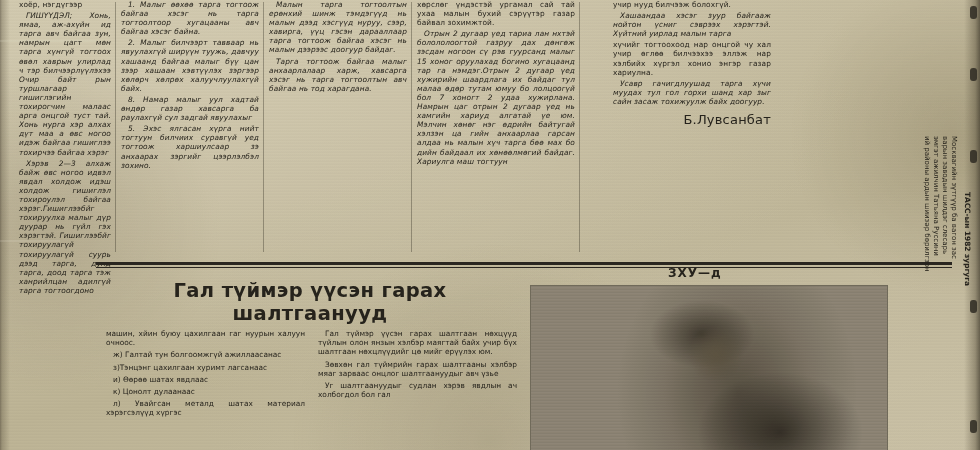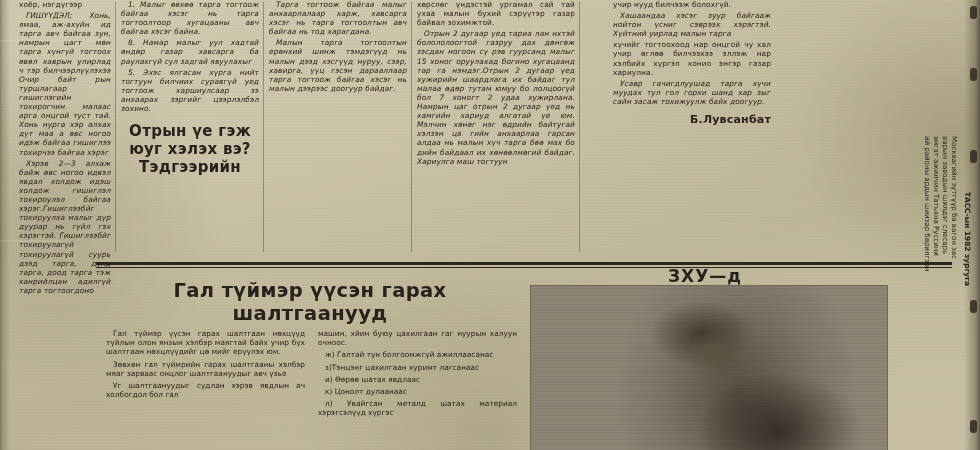--- a/index.html
+++ b/index.html
@@ -85,22 +85,22 @@
   .headline-mid {
     font-size: 15px;
     line-height: 18px;
     font-weight: bold;
     text-align: center;
     margin: 9px 0 2px 0;
     letter-spacing: 0.3px;
   }
   .signature {
     text-align: right;
-    font-size: 11px;
-    font-weight: bold;
+    font-size: 13px;
+    font-weight: normal;
     margin-top: 9px;
     letter-spacing: 0.2px;
   }
 
   
   .rule-thick {
     position: absolute;
     left: 96px;
     right: 28px;
     top: 262px;
@@ -181,21 +181,21 @@
       radial-gradient(circle 40px at 52% 40%, rgba(225,218,200,0.85) 0%, rgba(225,218,200,0.0) 70%),
       radial-gradient(ellipse 70px 45px at 48% 28%, rgba(60,54,42,0.55) 0%, rgba(60,54,42,0) 75%),
       radial-gradient(ellipse 110px 80px at 70% 85%, rgba(40,36,28,0.6) 0%, rgba(40,36,28,0) 75%),
       repeating-linear-gradient(0deg, rgba(0,0,0,0.05) 0px, rgba(0,0,0,0.05) 1px, rgba(255,255,255,0.03) 2px, rgba(255,255,255,0.03) 3px);
     mix-blend-mode: multiply;
   }
   .photo-label {
     position: absolute;
     left: 668px;
     top: 266px;
-    font-size: 17px;
+    font-size: 12px;
     font-weight: bold;
     letter-spacing: 1px;
     text-align: right;
   }
   .vertical-caption {
     position: absolute;
     right: 22px;
     top: 286px;
     width: 150px;
     font-size: 7px;
@@ -254,29 +254,29 @@
 
     <div class="col c1">
       <p>хоёр, нэгдүгээр</p>
       <p class="indent">ГИШҮҮДЭЛ; Хонь, ямаа, аж-ахүйн ид тарга авч байгаа зун, намрын цагт мөн тарга хүнгүй тогтоох өвөл хаврын улирлад ч тэр билчээрлүүлэхээ Очир байт рын туршлагаар гишиглэгийн тохирогчин малаас арга онцгой туст тай. Хонь нурга хэр алхах дүт маа а өвс ногоо идэж байгаа гишиглээ тохирчээ байгаа хэрэг</p>
       <p class="indent">Хэрэв 2—3 алхаж байж өвс ногоо идвэл явдал холдож идэш холдож гишиглэл тохироулэл байгаа хэрэг.Гишиглээбйг тохируулха малыг дүр дуурар нь гүйл гэх хэрэгтэй. Гишиглээбйг тохируулагүй тохируулагүй суурь дээд тарга, дунд тарга, доод тарга тэж ханрийлцан адилгүй тарга тогтоогдоно</p>
       <div class="col-sep" style="right:0;"></div>
     </div>
 
     <div class="col c2">
       <p class="indent">1. Малыг өөхөө тарга тогтоож байгаа хэсэг нь тарга тогтоолтоор хугацааны авч байгаа хэсэг байна.</p>
+      <p class="indent">2. Малыг билчээрт тавваар нь явуулахгүй ширүүн туужь, давчуу хашаанд байгаа малыг бүү цан зээр хашаан хэвтүүлэх зэргээр хөлөрч хөлрөх халуучлуулахгүй байх.</p>
       <p class="indent">8. Намар малыг уул хадтай өндөр газар хавсарга ба раулахгүй сул задгай явуулахыг</p>
       <p class="indent">5. Эхэс ялгасан хүрга нийт тогтуун билчиих суравгүй уед тогтоож харшиулсаар зэ анхаарах зэргийг цээрлэлбэл зохино.</p>
-      <div class="headline-mid">Отрын үе гэж юуг хэлэх вэ?Тэдгээрийн</div>
       <div class="col-sep" style="right:0;"></div>
     </div>
 
     <div class="col c3">
+      <p class="indent">Малын тарга тогтоолтын ерөнхий шинж тэмдэгүүд нь малын дээд хэсгүүд нуруу, сээр, хавирга, үүц гэсэн дарааллаар тарга тогтоож байгаа хэсэг нь малын дээрээс доогуур байдаг.</p>
       <p class="indent">Тарга тогтоож байгаа малыг анхаарлалаар харж, хавсарга хэсэг нь тарга тогтоолтын авч байгаа нь тод харагдана.</p>
-      <p class="indent">Малын тарга тогтоолтын ерөнхий шинж тэмдэгүүд нь малын дээд хэсгүүд нуруу, сээр, хавирга, үүц гэсэн дарааллаар тарга тогтоож байгаа хэсэг нь малын дээрээс доогуур байдаг.</p>
       <div class="col-sep" style="right:0;"></div>
     </div>
 
     <div class="col c5">
       <p>хөрслөг үндэстэй ургамал сай тай ухаа малын бухий сэрүүтэр газар байвал зохимжтой.</p>
       <p class="indent">Отрын 2 дугаар үед тариа лан нхтэй болололоогтой газруу дах дөнгөж зэсдан ногоон сү рэв гуурсанд малыг 15 хоног оруулахад богино хугацаанд тар га нэмдэг.Отрын 2 дугаар үед хужирийн шаардлага их байдаг тул малаа өдөр тутам юмуу бо лолцоогүй бол 7 хоногт 2 удаа хужирлана. Намрын цаг отрын 2 дугаар үед нь хамгийн хариуд алгатай үе юм. Мэлчин хөнөг нэг өдрийн байтугай хэлзэн ца гийн анхаарлаа гарсан алдаа нь малын хүч тарга бөө мах бо дийн байдаал их хөнөөлмөгий байдаг. Хариулга маш тогтуун</p>
       <div class="col-sep" style="right:0;"></div>
     </div>
 
     <div class="col c6">
@@ -290,33 +290,33 @@
   </div>
 
   <div class="rule-thick"></div>
   <div class="rule-thin"></div>
 
   <div class="bottom-section">
 
     <div class="bottom-head">Гал түймэр үүсэн гарах шалтгаанууд</div>
 
     <div class="bottom-cols">
-      <div class="bcol">
-        <p class="indent">Гал түймэр үүсэн гарах шалтгаан нөхцүүд түйлын олон янзын хэлбэр маягтай байх учир бүх шалтгаан нөхцлүүдийг цө мийг ерүүлэх юм.</p>
-        <p class="indent">Зөвхөн гал түймрийн гарах шалтгааны хэлбэр мяаг зарваас онцлог шалтгаануудыг авч үзье</p>
-        <p class="indent">Уг шалтгаануудыг судлан хэрэв явдлын ач холбогдол бол гал</p>
-      </div>
       <div class="bcol">
         <p>машин, хйин буюу цахилгаан гаг нуурын халуун очноос.</p>
         <p class="indent">ж) Галтай тун болгоомжгүй ажиллаасанас</p>
         <p class="indent">з)Тэнцэнг цахилгаан хуримт лагсанаас</p>
         <p class="indent">и) Өөрөө шатах явдлаас</p>
         <p class="indent">к) Цонолт дулаанаас</p>
         <p class="indent">л) Увайгсан металд шатах материал хэрэгсэлүүд хүргэс</p>
       </div>
+      <div class="bcol">
+        <p class="indent">Гал түймэр үүсэн гарах шалтгаан нөхцүүд түйлын олон янзын хэлбэр маягтай байх учир бүх шалтгаан нөхцлүүдийг цө мийг ерүүлэх юм.</p>
+        <p class="indent">Зөвхөн гал түймрийн гарах шалтгааны хэлбэр мяаг зарваас онцлог шалтгаануудыг авч үзье</p>
+        <p class="indent">Уг шалтгаануудыг судлан хэрэв явдлын ач холбогдол бол гал</p>
+      </div>
     </div>
 
     <div class="photo-wrap">
       <div class="photo"></div>
     </div>
   </div>
 
   <div class="photo-label">ЗХУ—д</div>
 
   <div class="vertical-caption">

